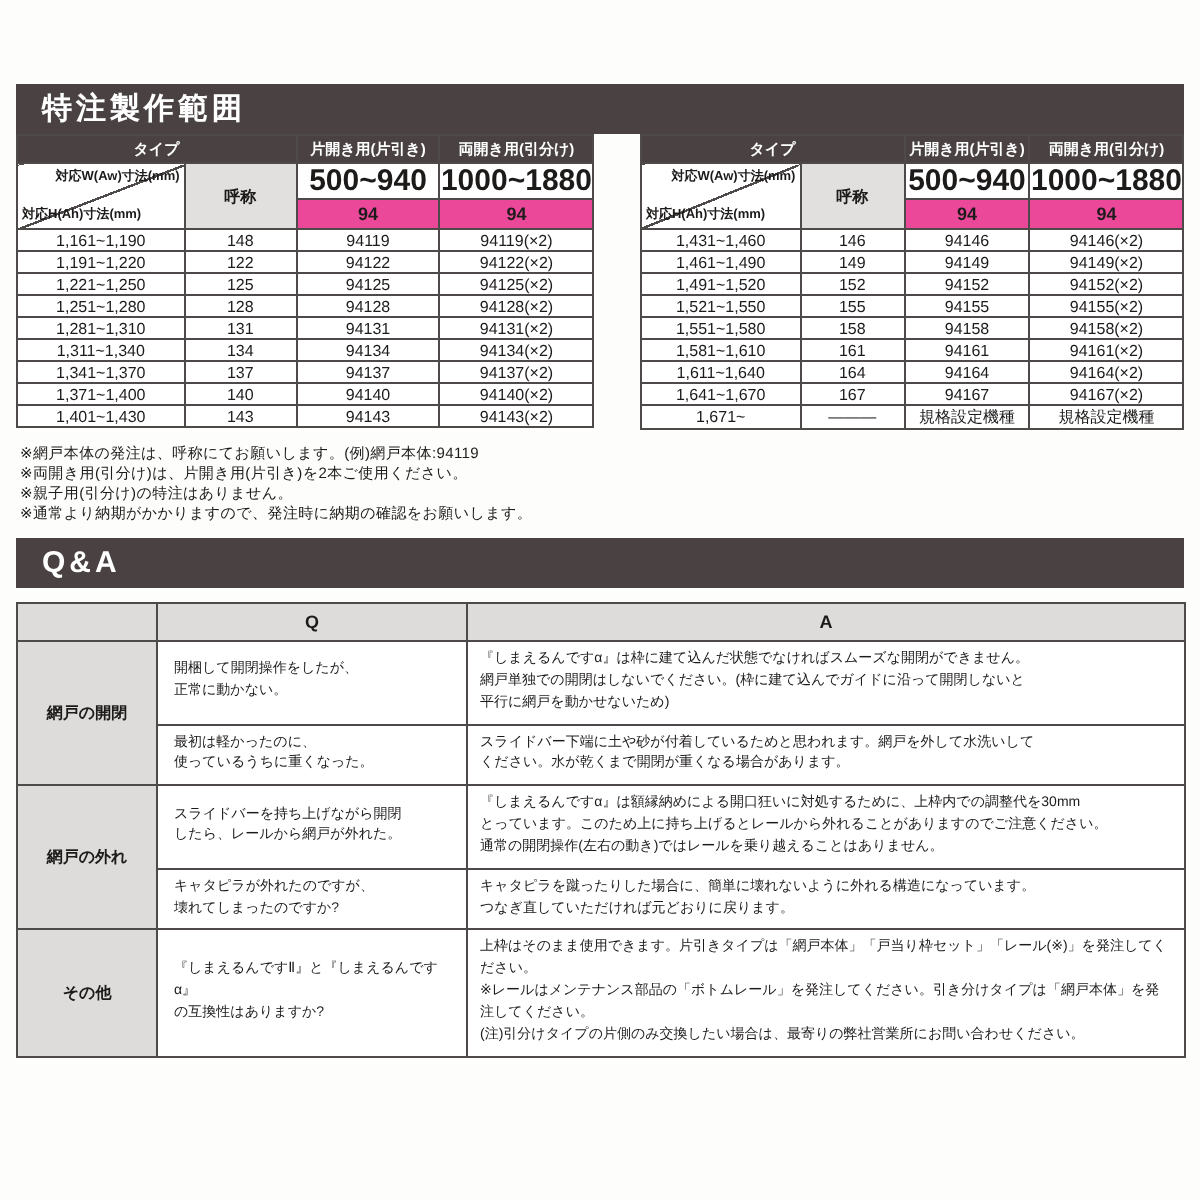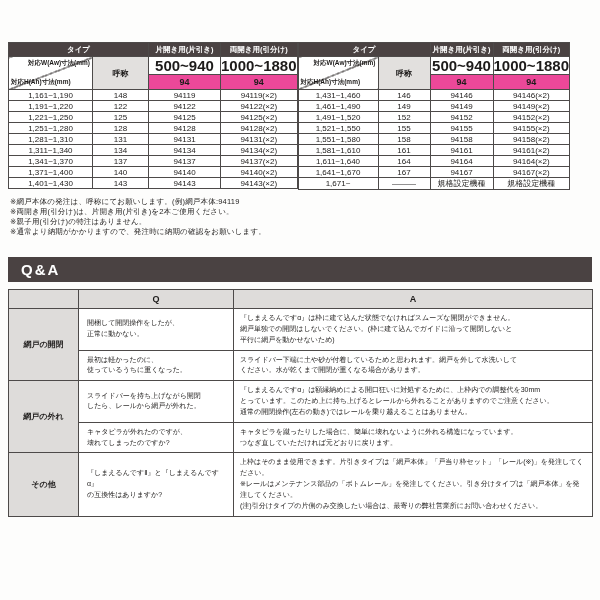--- a/index.html
+++ b/index.html
@@ -17,21 +17,21 @@
     height: 25px; line-height: 25px;
     padding-left: 13px;
     font-size: 15px; font-weight: bold; letter-spacing: 2px;
   }
   .subtitle {
     font-size: 13px; font-weight: bold; letter-spacing: 1px;
     margin: 9px 0 5px 0;
   }
 
   
-  .tables-row { display: flex; align-items: flex-start; }
+  .tables-row { display: flex; gap: 23px; align-items: flex-start; }
   table { border-collapse: collapse; table-layout: fixed; }
   .spec th, .spec td { border: 1px solid #4d4a49; overflow: hidden; }
   .spec .dark {
     background: #4a4242; color: #fff;
     font-size: 7.5px; font-weight: bold; height: 14px; text-align: center;
   }
   .spec .range { font-size: 15px; font-weight: bold; height: 18px; text-align: center; background: #fff; }
   .spec .code  { font-size: 9px; font-weight: bold; height: 15px; text-align: center; background: #ec4899; }
   .spec .name-cell { background: #e2e0de; font-size: 8px; font-weight: bold; text-align: center; }
   .spec .diag {
@@ -42,36 +42,39 @@
   }
   .diag .wlab { position: absolute; top: 2px; right: 2px; font-size: 6.5px; font-weight: bold; }
   .diag .hlab { position: absolute; bottom: 2px; left: 2px; font-size: 6.5px; font-weight: bold; }
   .spec td { font-size: 8px; text-align: center; height: 11px; background: #fff; padding: 0 1px; }
 
   
   .notes { margin: 7px 0 0 2px; }
   .note { font-size: 7.5px; line-height: 10px; letter-spacing: 0.2px; }
 
   
-  .qa-bar { margin-top: 20px; }
+  .qa-bar { margin-top: 7px; }
   .qa { margin-top: 7px; width: 584px; }
   .qa th, .qa td { border: 1px solid #4d4a49; }
   .qa thead th { background: #dedcda; font-size: 9px; font-weight: bold; height: 19px; text-align: center; }
   .qa .glabel { background: #dedcda; font-size: 8px; font-weight: bold; text-align: center; vertical-align: middle; }
   .qa td {
     background: #fff; font-size: 7px; line-height: 1.55;
     padding: 4px 6px; vertical-align: middle; white-space: pre-line;
   }
   .qa td.qcol { padding-left: 8px; }
 </style>
 </head>
 <body>
 
 <div class="page">
 
+  <div class="bar">
+    <span>特注製作範囲</span>
+  </div>
 
 
   <div class="tables-row">
 
     <table class="spec">
       <colgroup>
           <col style="width:84px">
           <col style="width:56px">
           <col style="width:72px">
           <col style="width:75px">

